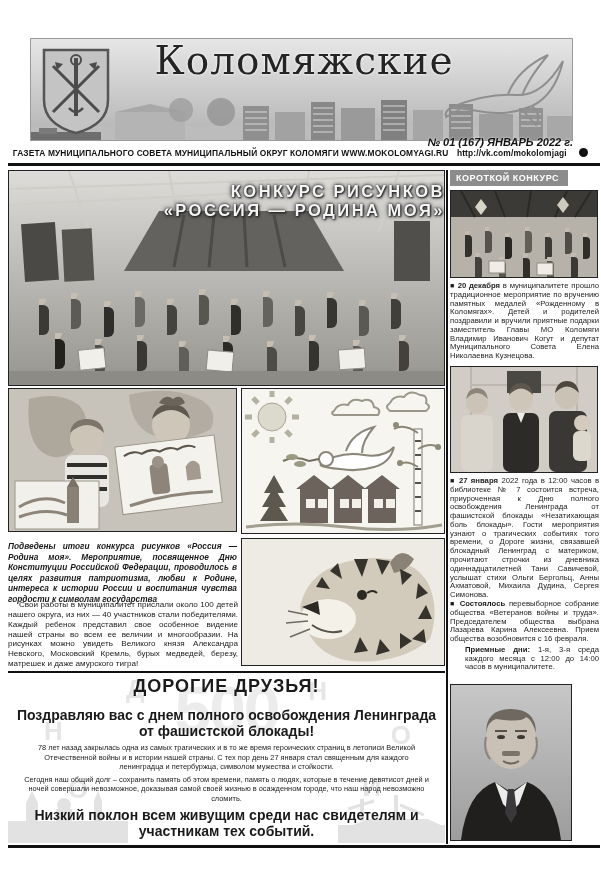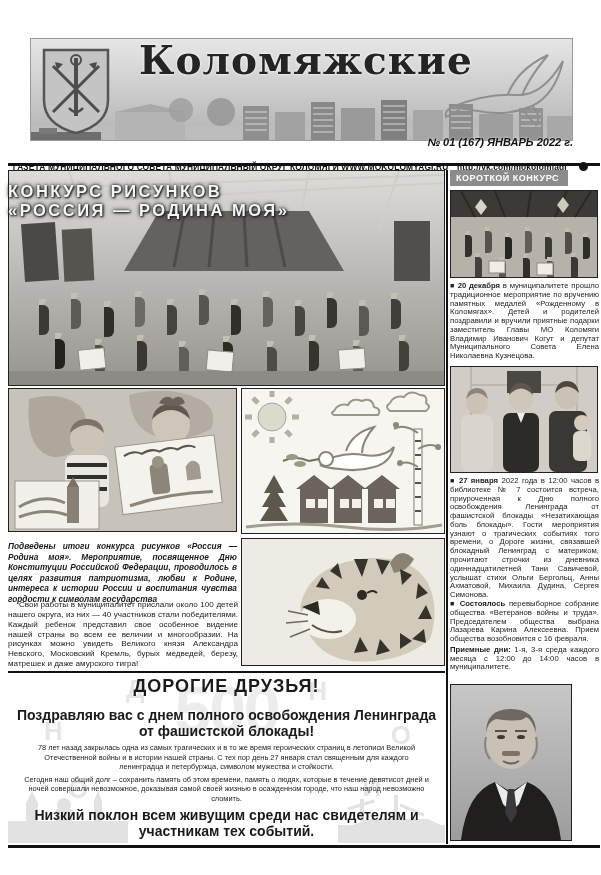--- a/index.html
+++ b/index.html
@@ -10,45 +10,45 @@
   }
   .abs { position:absolute; }
 
   
   .masthead {
     left:30px; top:38px; width:543px; height:103px;
     background:linear-gradient(180deg,#e6e6e6 0%,#cfcfcf 45%,#b3b3b3 100%);
     border:1px solid #9a9a9a; overflow:hidden;
   }
   .mast-title { left:108px; top:2px; width:330px; text-align:center;
-    font-family:"DejaVu Serif", serif; font-weight:bold; color:#242424;
+    font-family:"DejaVu Serif", serif; font-weight:normal; color:#242424;
     text-shadow:0 0 3px #ffffff, 0 0 1px #ffffff; z-index:3; }
   .mast-title .l1 { font-size:39px; line-height:1.0; letter-spacing:1px; }
   .mast-title .l2 { font-size:33px; line-height:0.95; letter-spacing:14px; padding-left:14px; }
   .arms { left:8px; top:7px; z-index:3; }
   .mast-dove { right:2px; top:6px; z-index:2; }
   .skyline { left:0; bottom:0; width:543px; height:44px; z-index:1; }
   .issue-line { right:28px; top:136px; font-size:11px; font-weight:bold; font-style:italic;
     color:#111; text-shadow:0 0 2px #fff; z-index:4; }
-  .subtitle-row { left:0; top:162px; width:601px; text-align:center;
+  .subtitle-row { left:0; top:148px; width:601px; text-align:center;
     font-size:8.4px; font-weight:bold; letter-spacing:0.15px; color:#111; }
   .subtitle-row .vk { margin-left:6px; }
   .age-dot { display:inline-block; width:9px; height:9px; border-radius:50%;
     background:#111; vertical-align:-1px; margin-left:10px; }
   .rule-top { left:8px; top:163px; width:592px; height:3px; background:#111; }
   .rule-bottom { left:8px; top:845px; width:592px; height:3px; background:#111; }
   .vdivider { left:446px; top:170px; width:2px; height:674px; background:#111; }
 
   
   .photo { border:1px solid #222; overflow:hidden; background:#cfcecb; }
   .photo svg { display:block; }
 
   
   .main-photo { left:8px; top:170px; width:437px; height:216px; }
-  .overlay-title { left:8px; top:182px; width:437px; text-align:left; z-index:5;
+  .overlay-title { left:8px; top:182px; width:437px; text-align:right; z-index:5;
     font-weight:bold; color:#f5f5f5; letter-spacing:2.5px;
     text-shadow:0 0 5px #2a2a2a,0 0 3px #2a2a2a,1px 1px 2px #1a1a1a; }
   .overlay-title .t1 { font-size:16.5px; line-height:1.15; }
   .overlay-title .t2 { font-size:16.5px; line-height:1.15; }
   .kids-photo { left:8px; top:388px; width:229px; height:144px; }
   .dove-drawing { left:241px; top:388px; width:204px; height:146px; }
   .tiger-drawing { left:241px; top:538px; width:204px; height:128px; }
   .lead-caption { left:8px; top:541px; width:229px;
     font-size:8.3px; font-weight:bold; font-style:italic;
     line-height:1.27; text-align:justify; }
@@ -61,21 +61,21 @@
   .news-header { left:450px; top:170px; width:118px; height:16px;
     background:#8c8c8c; color:#ffffff; font-size:9px; font-weight:bold;
     letter-spacing:0.5px; line-height:16px; padding-left:6px; }
   .news-photo1 { left:450px; top:190px; width:148px; height:88px; }
   .news-photo2 { left:450px; top:366px; width:148px; height:107px; }
   .news-text { width:149px; font-size:7.7px; line-height:1.14; text-align:justify; color:#1c1c1c; }
   .news-text b { font-weight:bold; }
   .nt1 { left:450px; top:282px; }
   .nt2 { left:450px; top:477px; }
   .nt3 { left:450px; top:600px; }
-  .nt3 p + p { margin-top:2px; }
+  .nt3 p + p { margin-top:2px;margin-left:15px; }
   .bullet { font-size:7px; }
   .portrait { left:450px; top:684px; width:122px; height:157px; }
 
   
   .greeting { left:8px; top:676px; width:437px; height:167px; text-align:center; overflow:hidden; }
   .greeting .content { position:relative; z-index:2; }
   .g-title { font-size:18px; font-weight:bold; letter-spacing:1px; }
   .g-sub { font-size:14px; font-weight:bold; line-height:1.12; margin-top:11px; }
   .g-para { font-size:7.4px; line-height:1.25; margin:4px 16px 0; }
   .g-emph { font-size:14px; font-weight:bold; line-height:1.12; margin-top:5px; }

